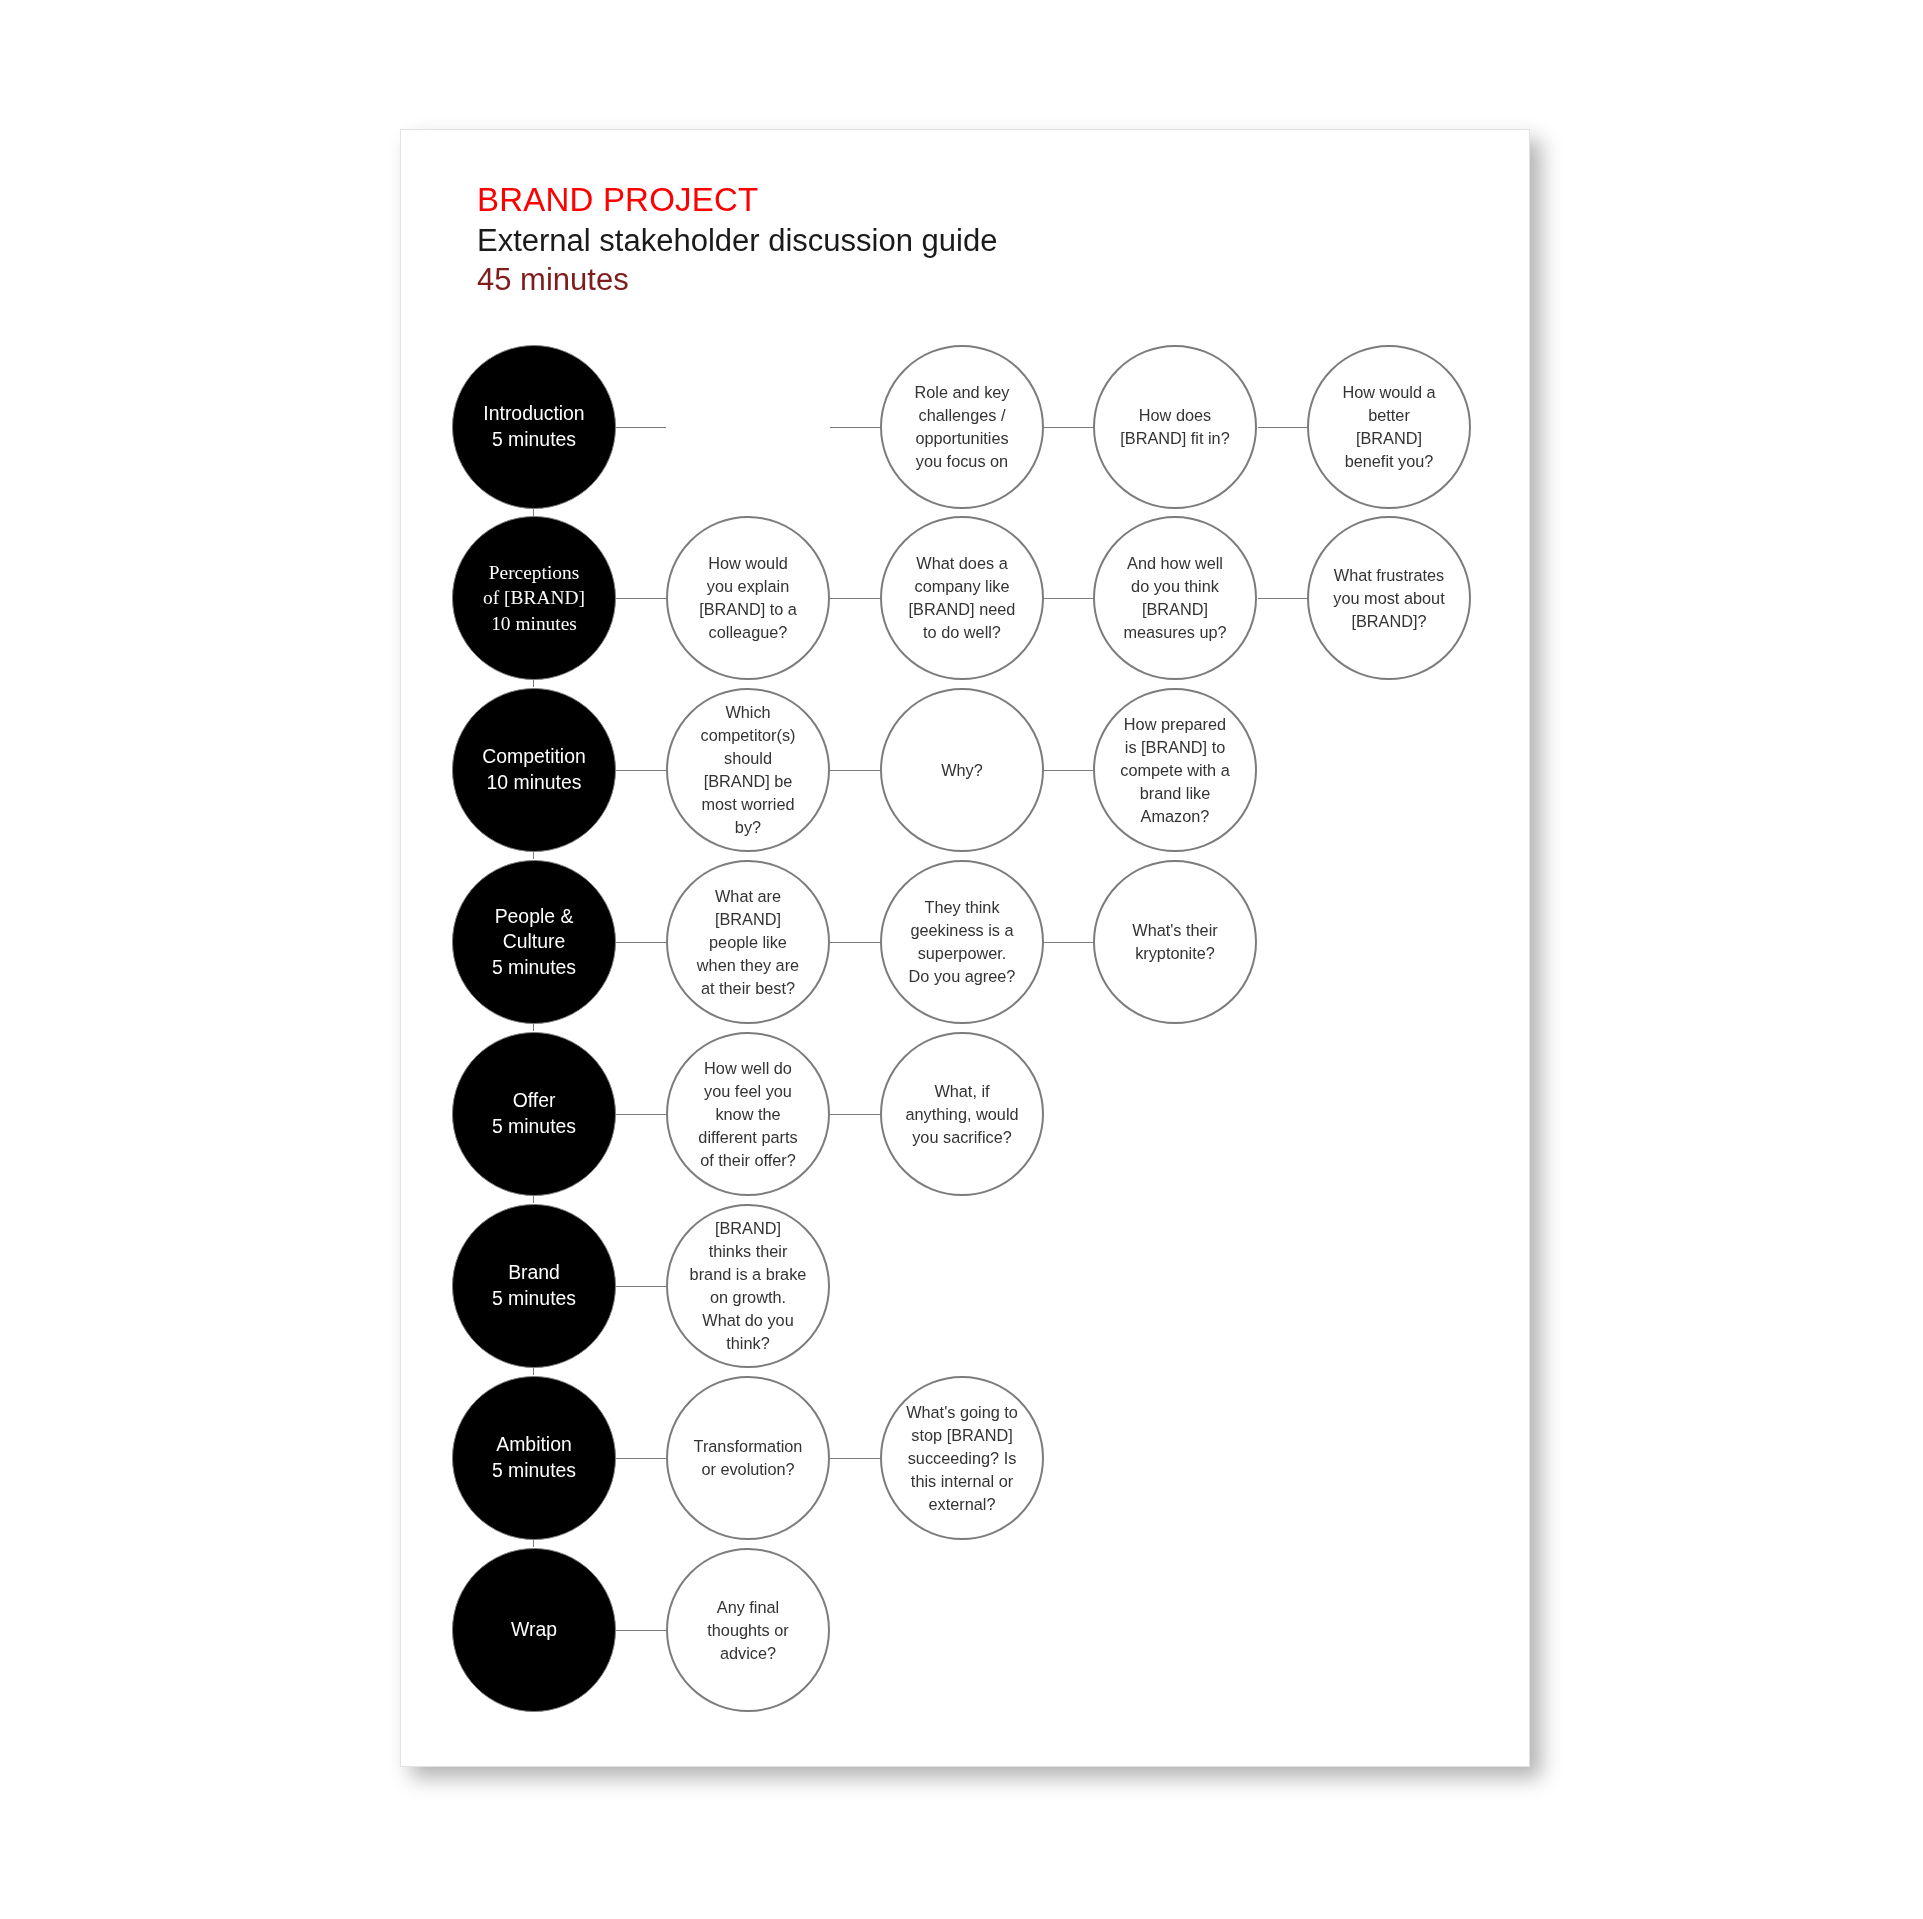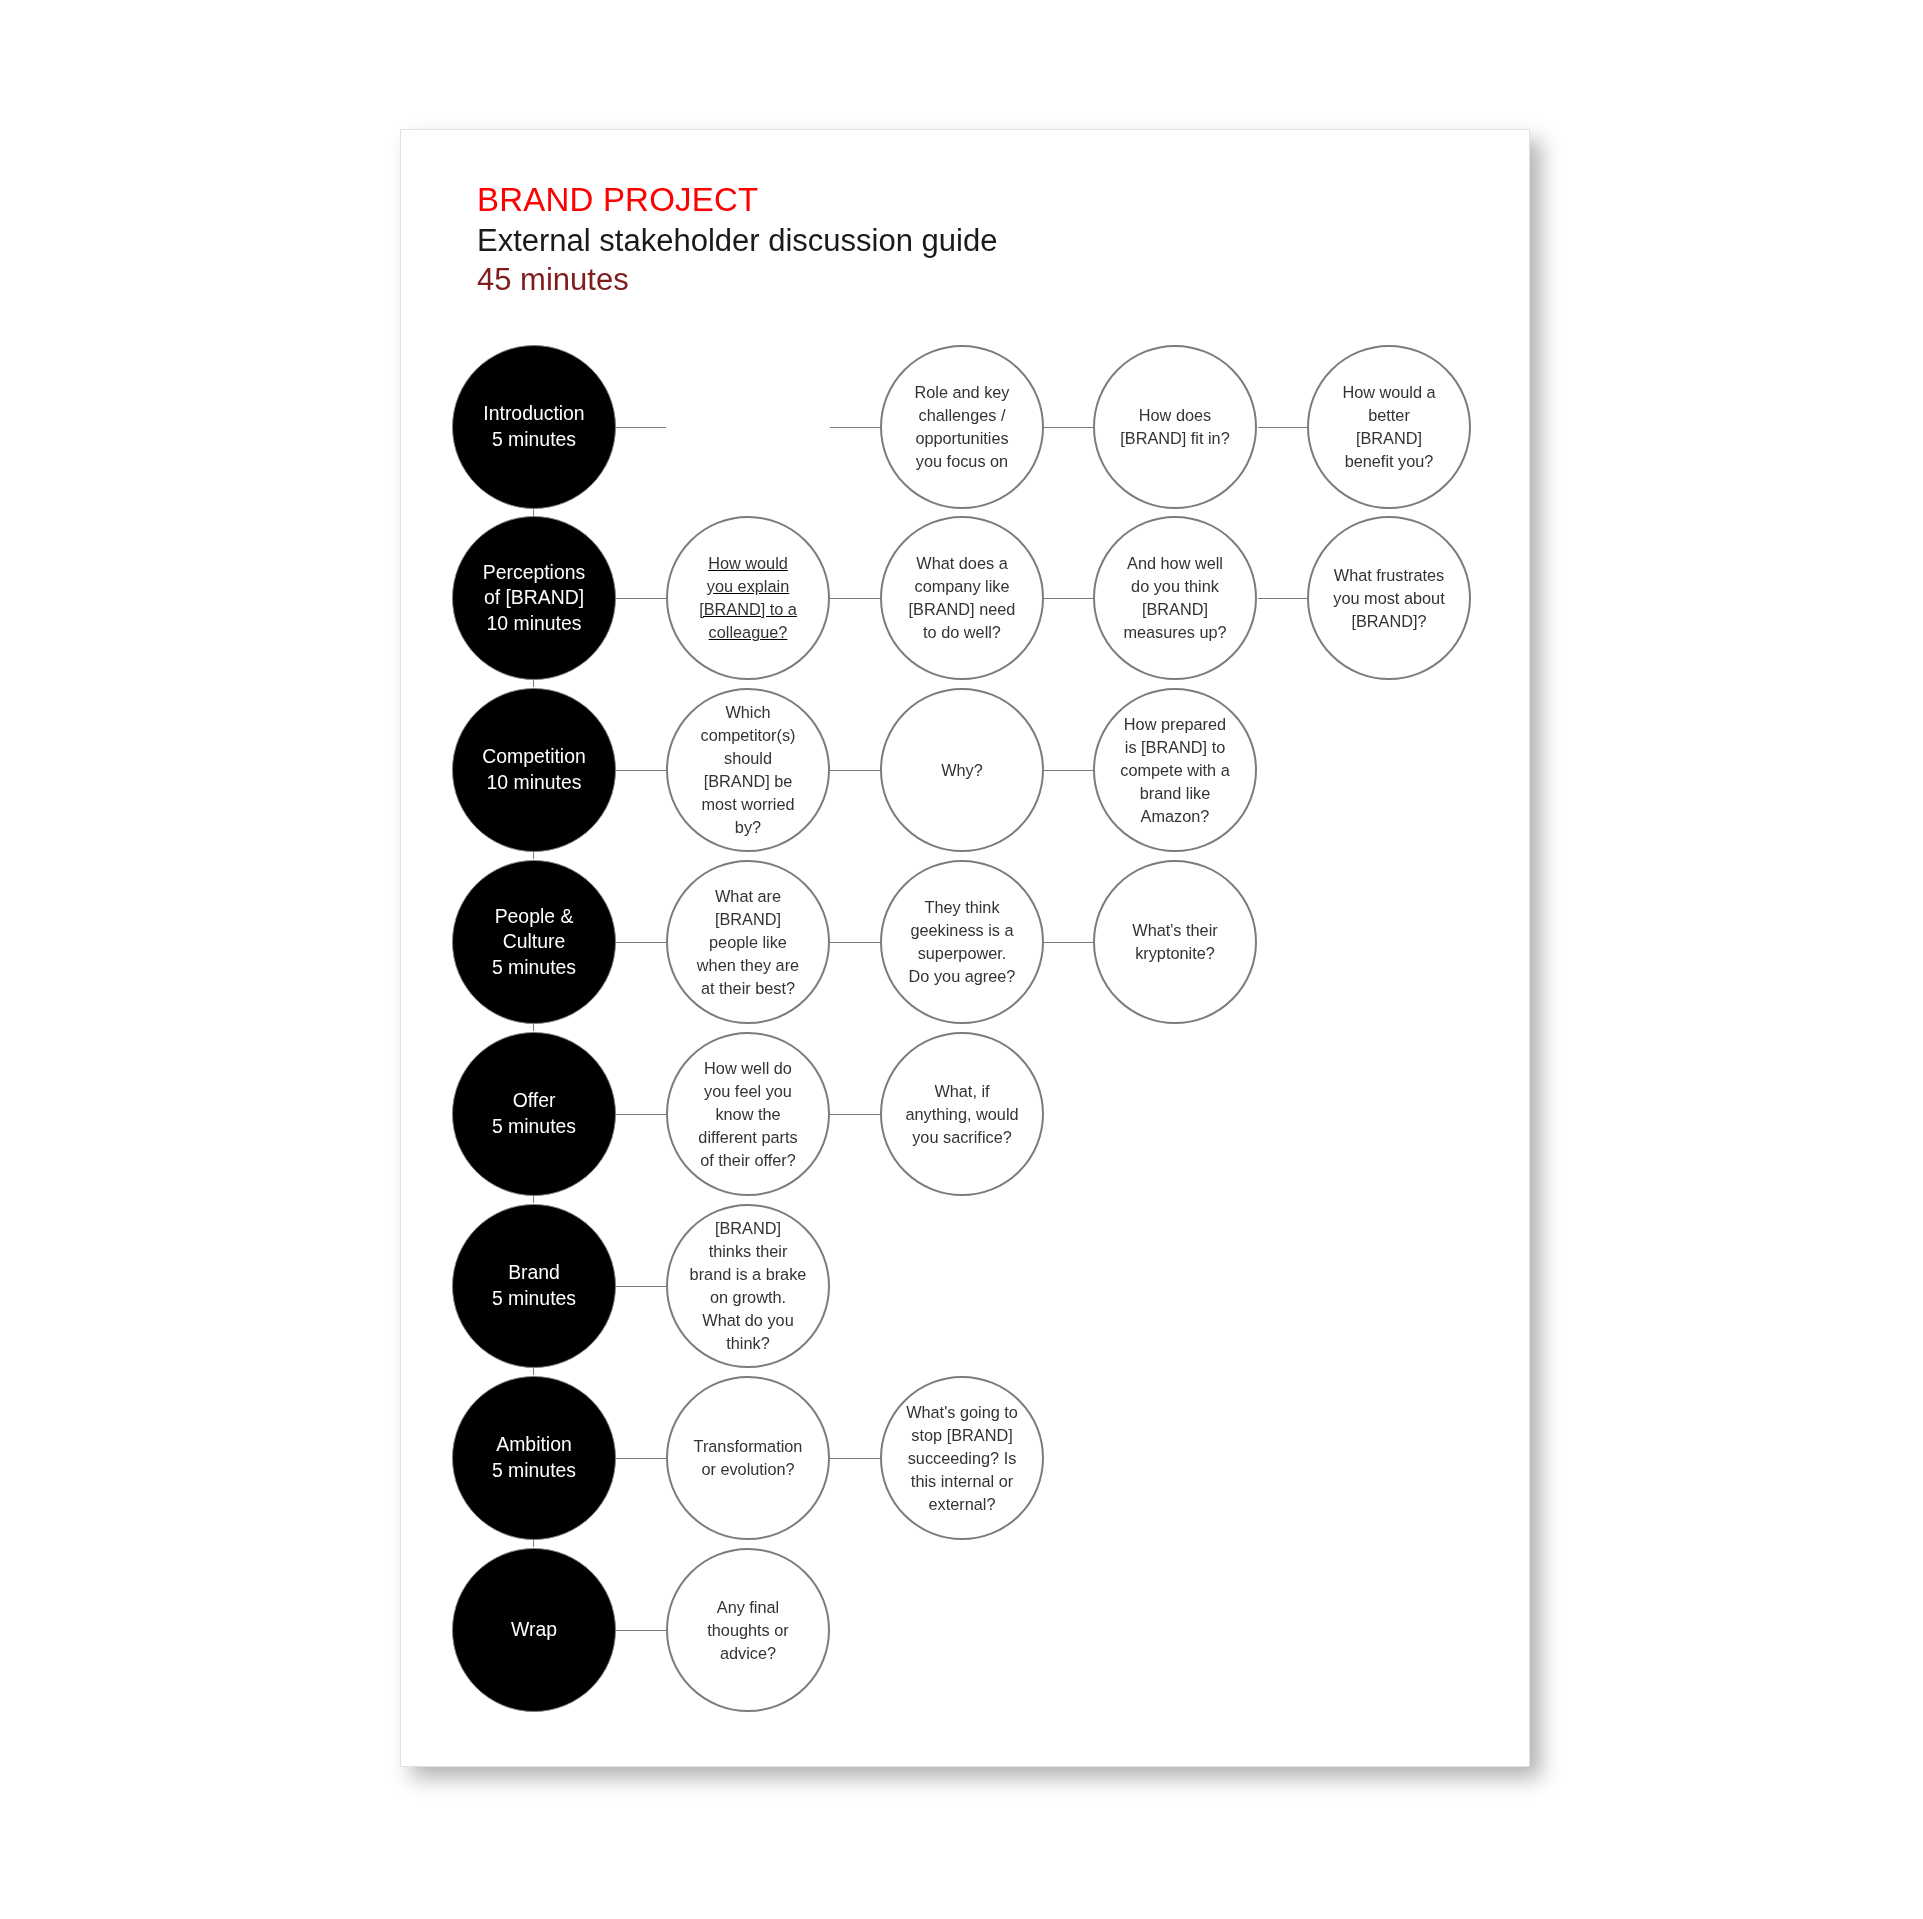--- a/index.html
+++ b/index.html
@@ -169,27 +169,27 @@
           <div class="conn-h" style="left: 857px; width: 50px;"></div>
           <div class="node q" style="left: 906px;">
             <span class="node-text">How would a
 better
 [BRAND]
 benefit you?</span>
           </div>
           <div class="conn-v" style="left: 132px; height: 7.7px;"></div>
         </div>
         <div class="row" style="top: 386px; width: 1128px;">
-          <div class="node stage" style="left: 51px;">
+          <div class="node stage" style="left: 51px; font-family: Liberation Serif, serif;">
             <span class="node-text">Perceptions
 of [BRAND]
 10 minutes</span>
           </div>
           <div class="conn-h" style="left: 215px; width: 50px;"></div>
-          <div class="node q" style="left: 265px; text-decoration: underline;">
+          <div class="node q" style="left: 265px;">
             <span class="node-text">How would
 you explain
 [BRAND] to a
 colleague?</span>
           </div>
           <div class="conn-h" style="left: 429px; width: 50px;"></div>
           <div class="node q" style="left: 479px;">
             <span class="node-text">What does a
 company like
 [BRAND] need

